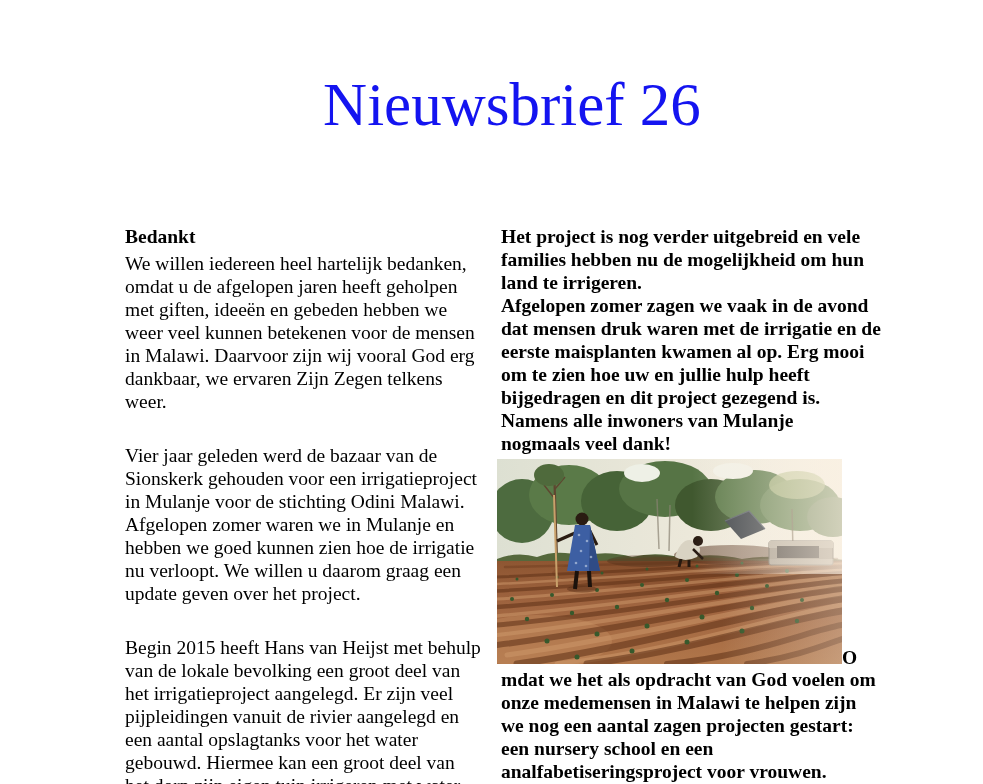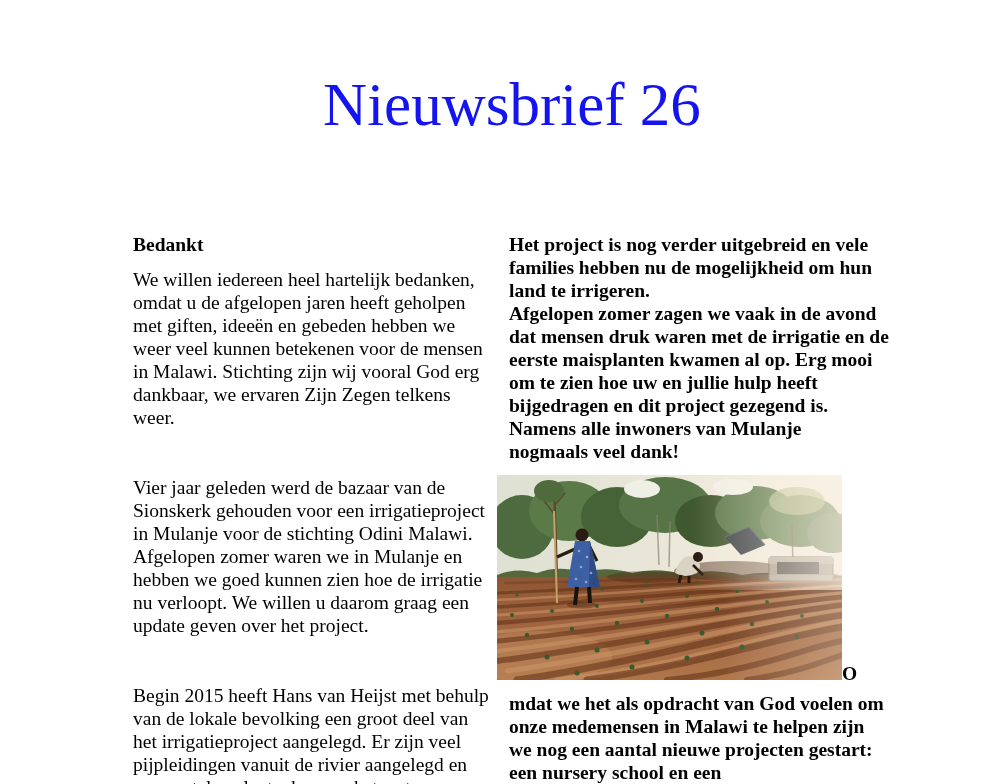--- a/index.html
+++ b/index.html
@@ -29,21 +29,21 @@
     text-align: center;
     font-size: 40px;
     line-height: 44px;
     font-weight: normal;
     color: #000000;
   }
   .col { position: absolute; top: 221px; width: 372px; }
   .col-left  { left: 121px; }
   .col-right { left: 497px; font-weight: bold; }
   .body, .heading {
-    margin: 12px;
+    margin: 4px;
     font-size: 19.5px;
     line-height: 23px;
     white-space: pre;
   }
   .heading { font-weight: bold; }
   .gap { height: 23px; }
   .photo-line { height: 205px; line-height: 0; white-space: nowrap; }
   .photo { width: 345px; height: 205px; display: inline-block; vertical-align: baseline; }
   .initial { font-size: 19.5px; line-height: 23px; }
 </style>
@@ -54,21 +54,21 @@
 
   <h1 class="title" style="color: rgb(20, 20, 240);">Nieuwsbrief 26</h1>
 
 
   <div class="col col-left">
     <p class="heading">Bedankt</p>
     <p class="body">We willen iedereen heel hartelijk bedanken,
 omdat u de afgelopen jaren heeft geholpen
 met giften, ideeën en gebeden hebben we
 weer veel kunnen betekenen voor de mensen
-in Malawi. Stichting zijn wij vooral God erg
+in Malawi. Daarvoor zijn wij vooral God erg
 dankbaar, we ervaren Zijn Zegen telkens
 weer.</p>
     <div class="gap"></div>
     <p class="body">Vier jaar geleden werd de bazaar van de
 Sionskerk gehouden voor een irrigatieproject
 in Mulanje voor de stichting Odini Malawi.
 Afgelopen zomer waren we in Mulanje en
 hebben we goed kunnen zien hoe de irrigatie
 nu verloopt. We willen u daarom graag een
 update geven over het project.</p>
@@ -232,18 +232,18 @@
         </g>
         <path d="M80,112 L78,130 M92,112 L93,128" stroke="#1c120c" stroke-width="4" fill="none"></path>
       </g>
 
       <rect x="195" y="0" width="150" height="115" fill="url(#haze)" opacity="0.85"></rect>
       <rect x="225" y="100" width="120" height="105" fill="url(#haze)" opacity="0.4"></rect>
     </svg><span class="initial">O</span></div>
 
     <p class="body">mdat we het als opdracht van God voelen om
 onze medemensen in Malawi te helpen zijn
-we nog een aantal nieuwe projecten gestart:
+we nog een aantal zagen projecten gestart:
 een nursery school en een
 analfabetiseringsproject voor vrouwen.</p>
   </div>
 
 </div>
 
 </body></html>

